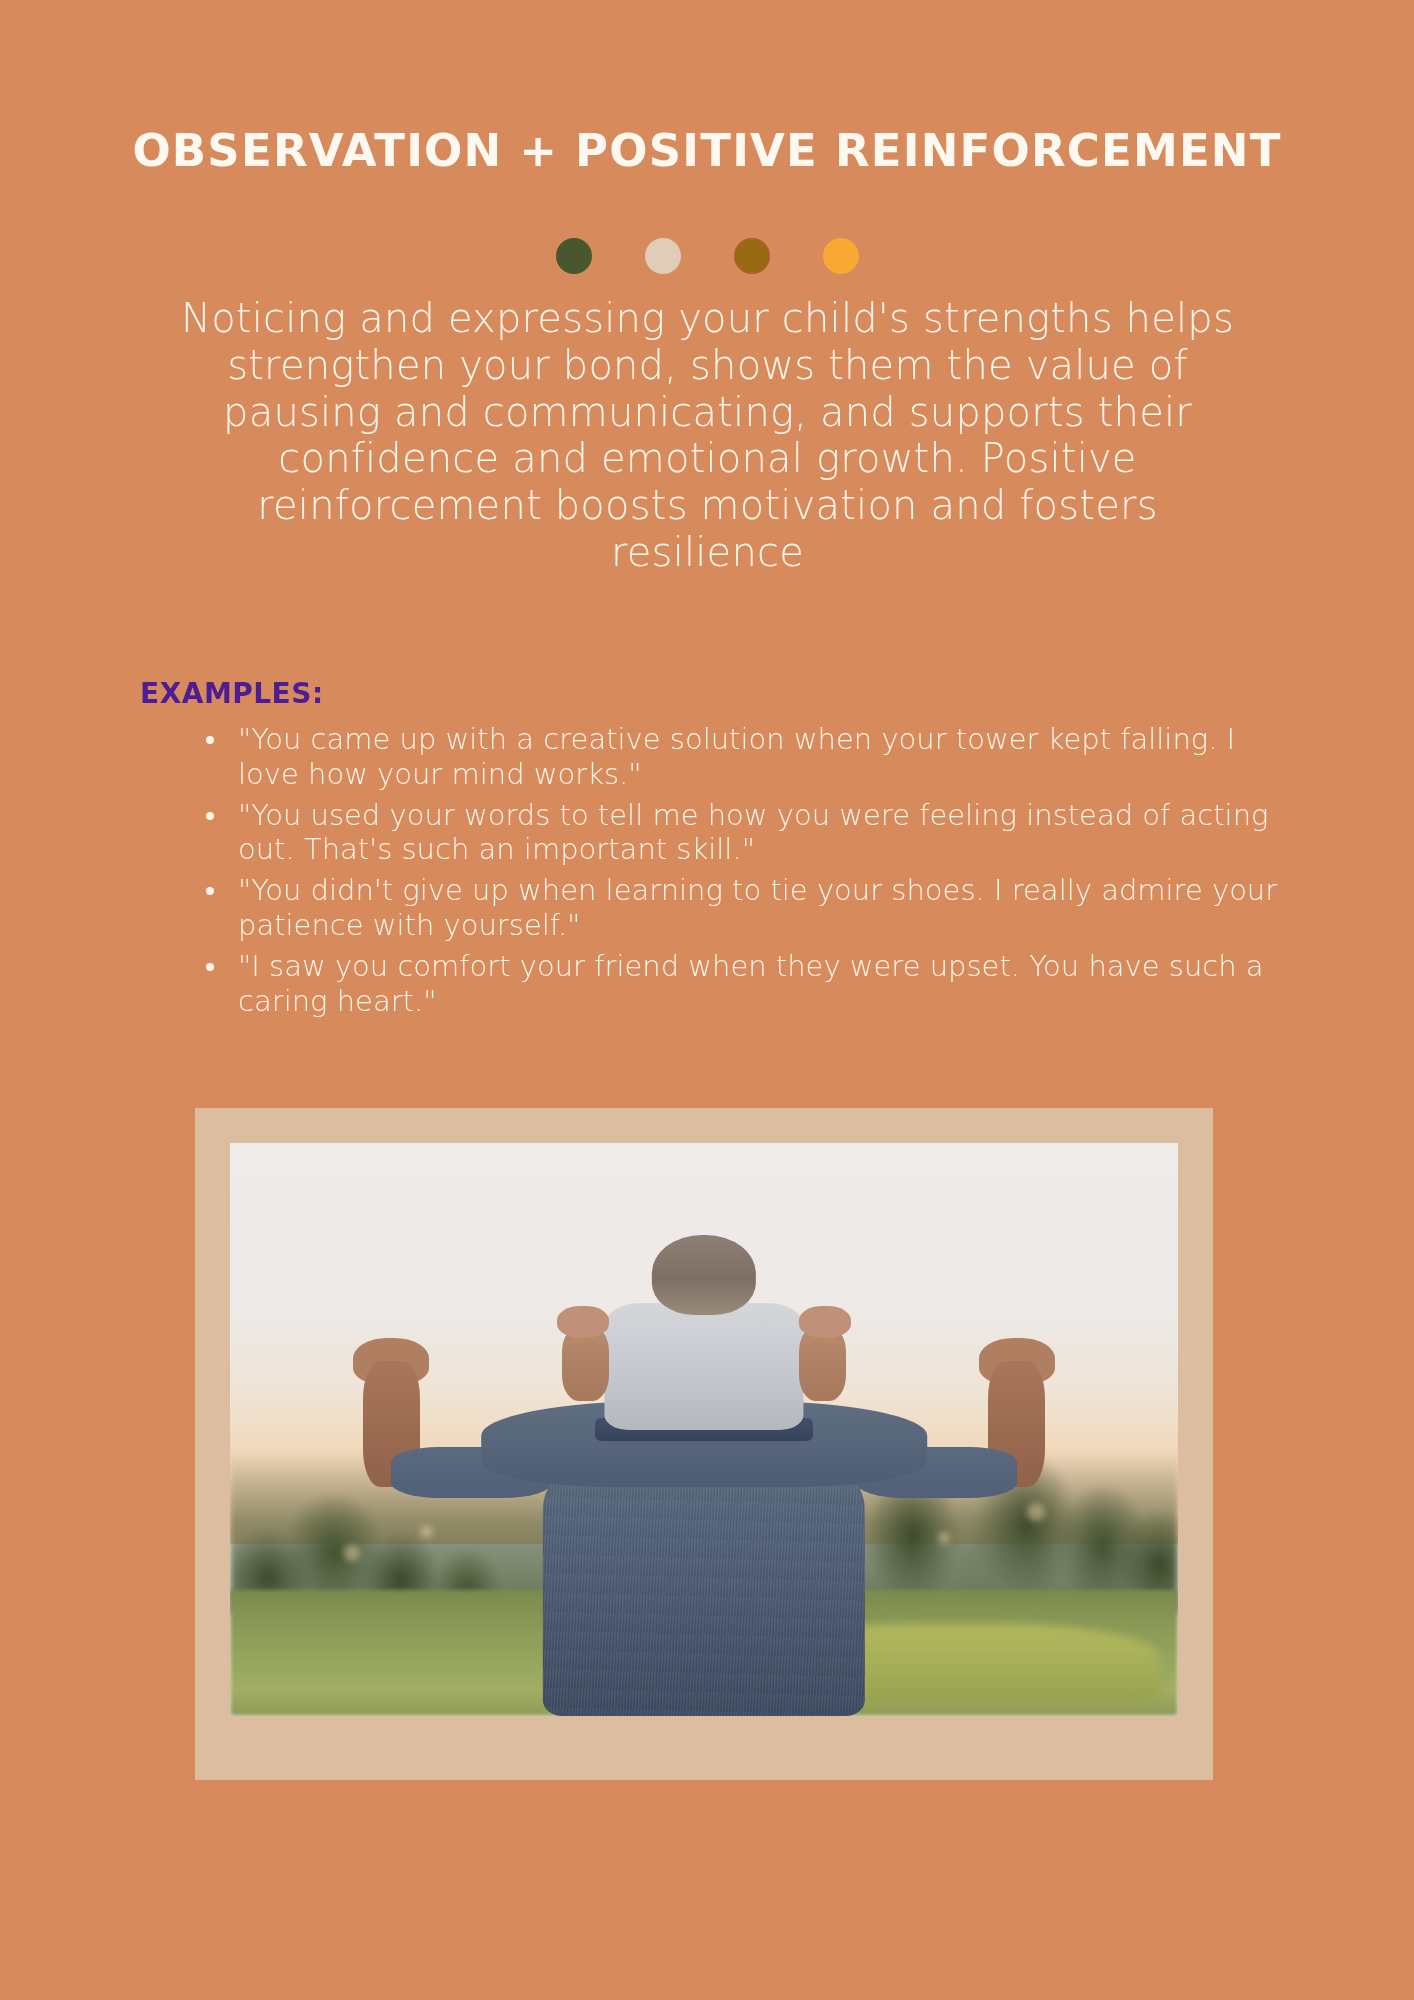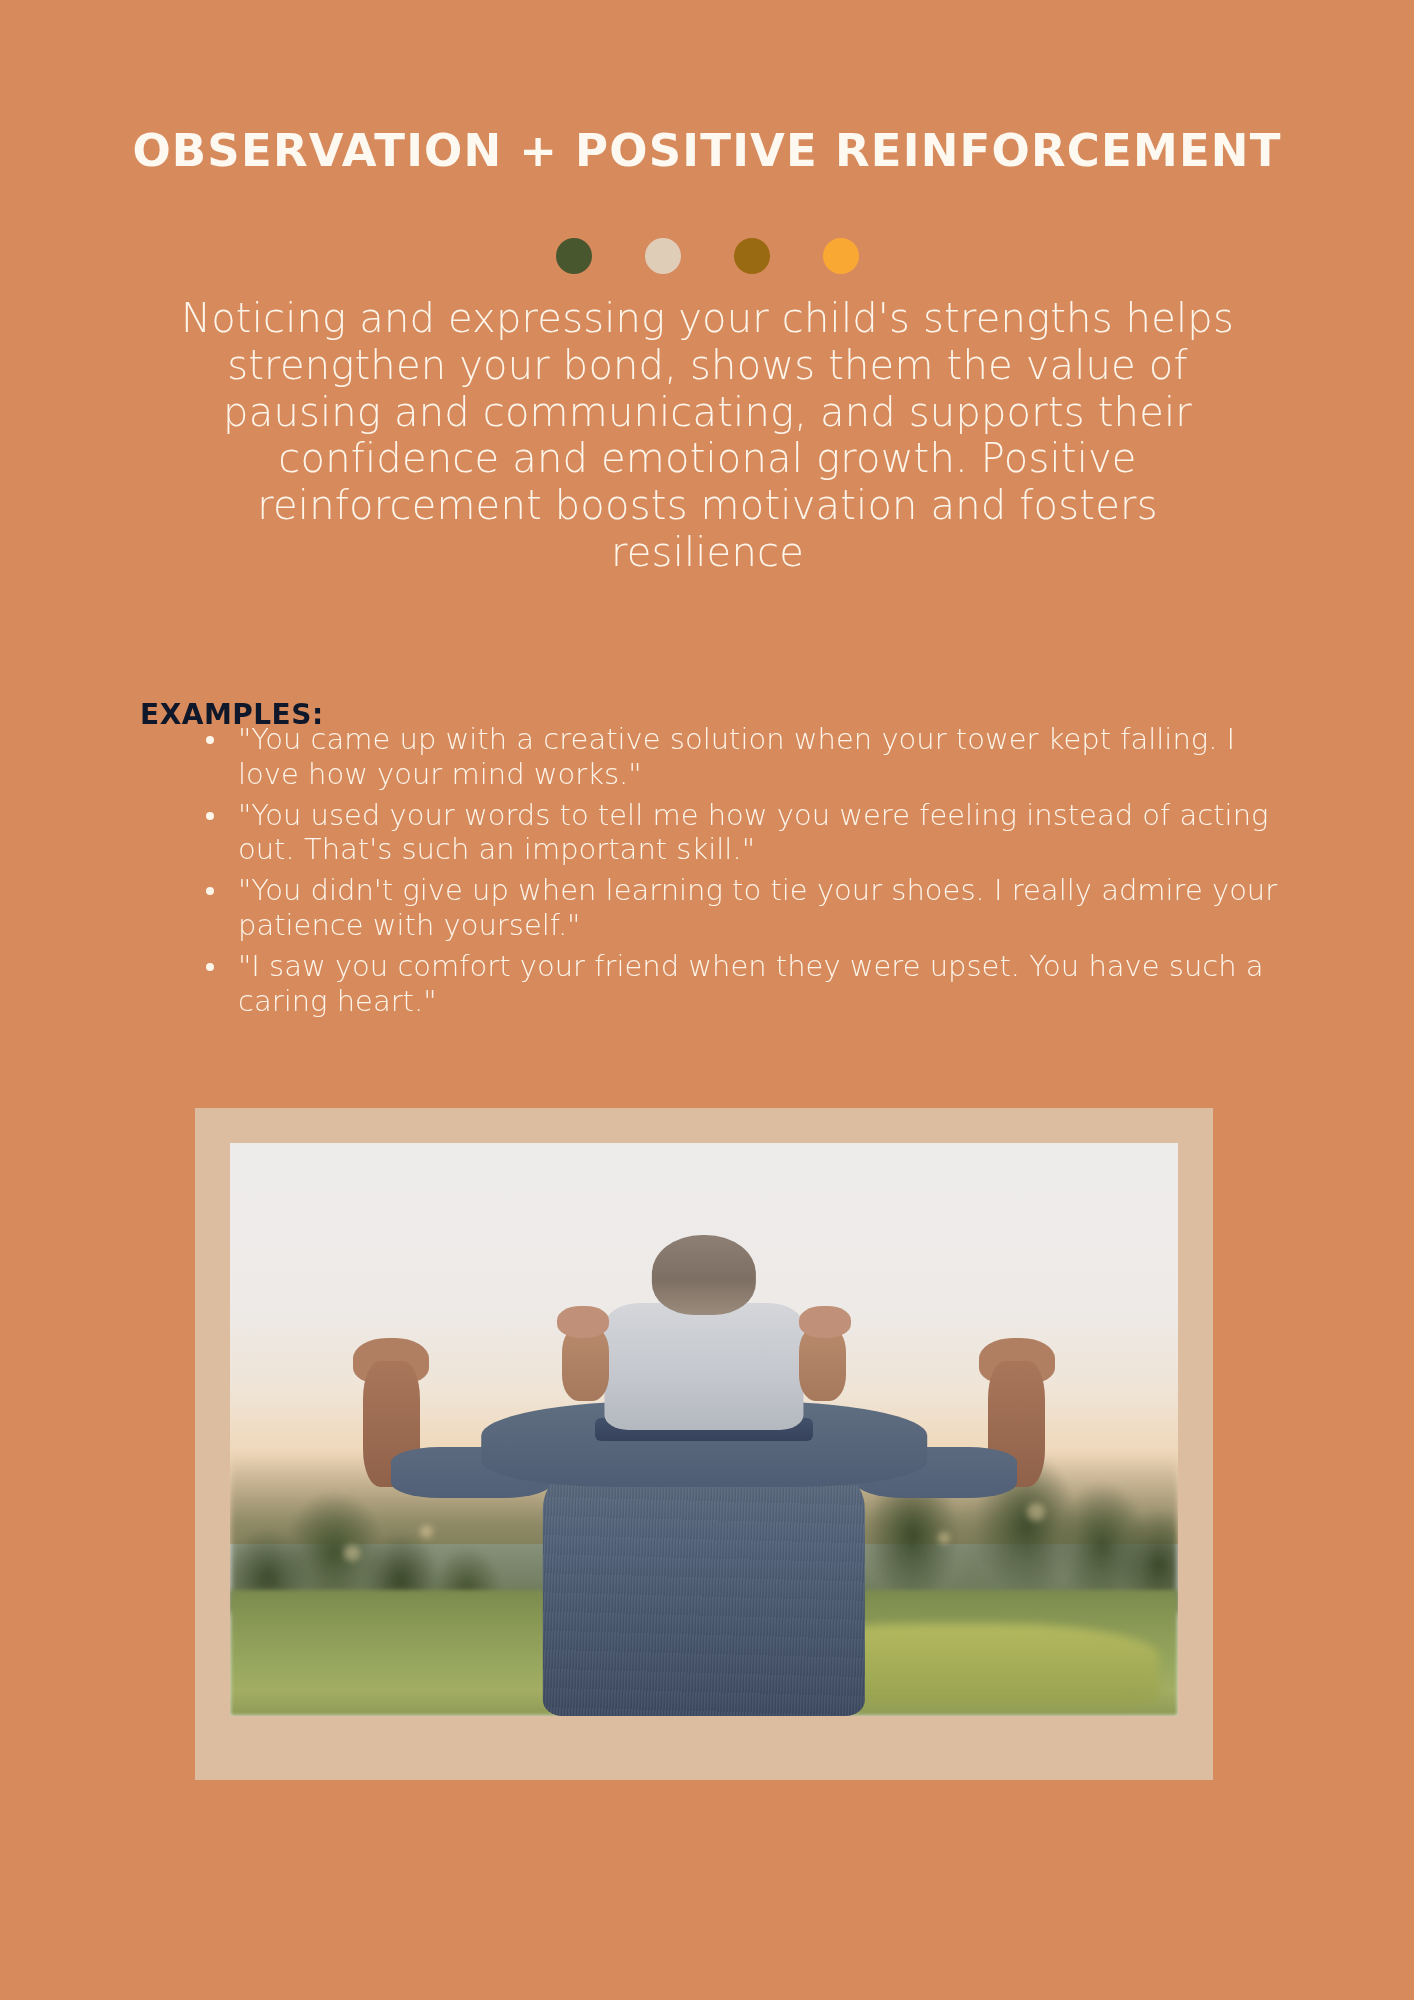--- a/index.html
+++ b/index.html
@@ -68,26 +68,25 @@
     font-size: 40px;
     line-height: 1.17;
     letter-spacing: 0.2px;
   }
 
   
   .examples-heading {
     position: absolute;
     top: 677px;
     left: 140px;
-    color: #0f172a;
+    color: #4c1d95;
     font-family: "DejaVu Sans", sans-serif;
     font-weight: 700;
     font-size: 28px;
     letter-spacing: 0.5px;
-    margin-top: 21px;
   }
 
   .examples-list {
     position: absolute;
     top: 722px;
     left: 170px;
     width: 1075px;
     margin: 0;
     padding: 0 0 0 50px;
     list-style: none;

